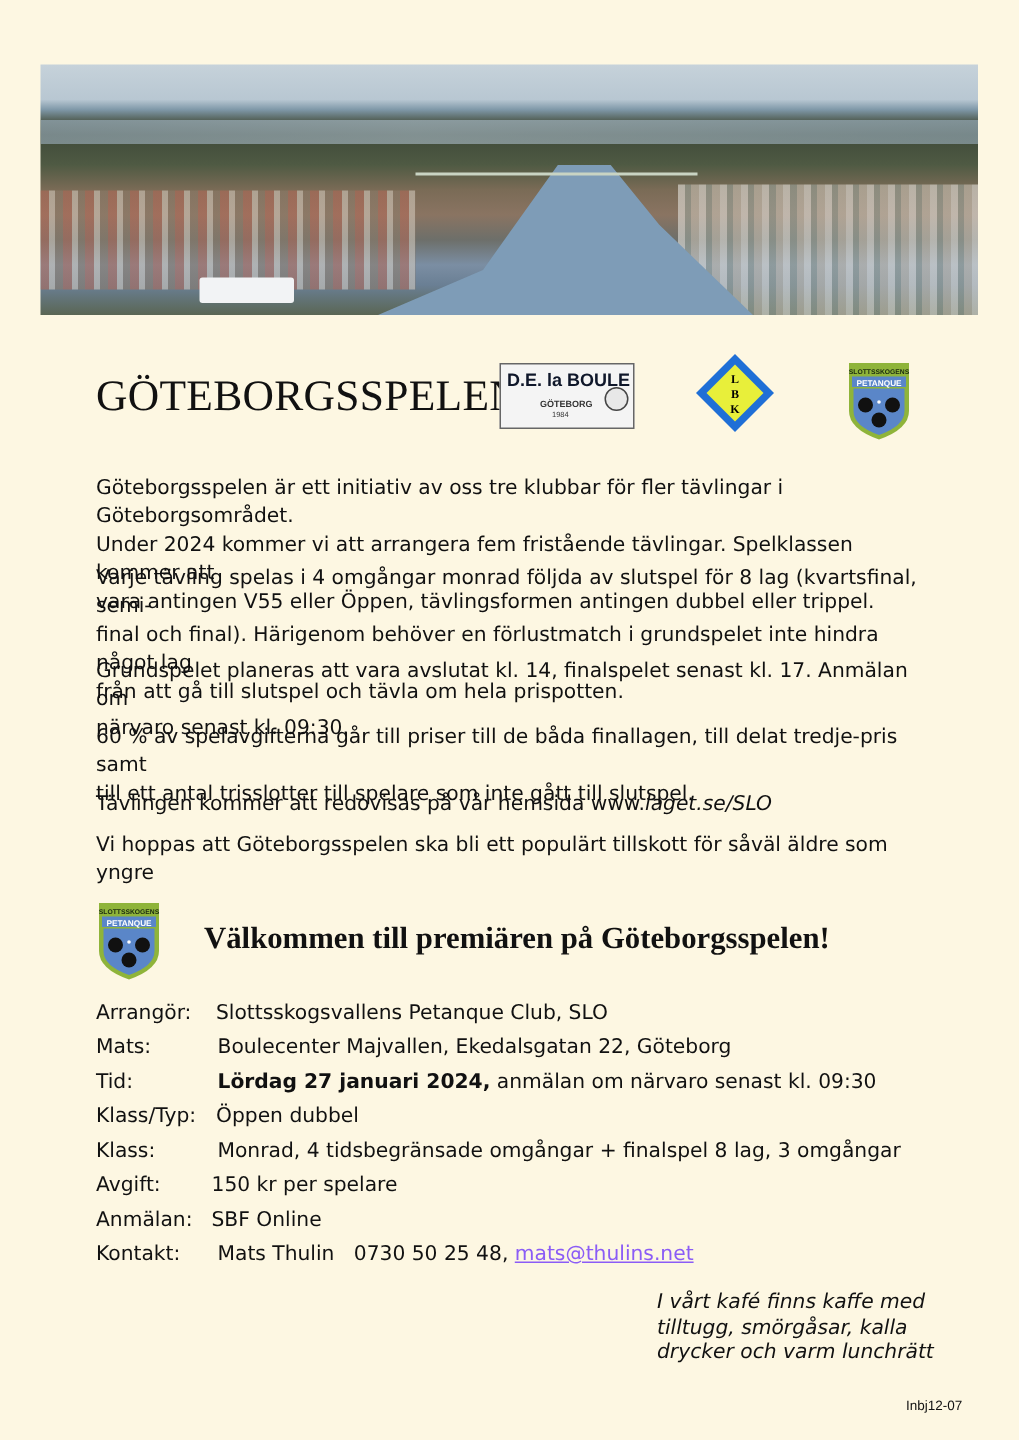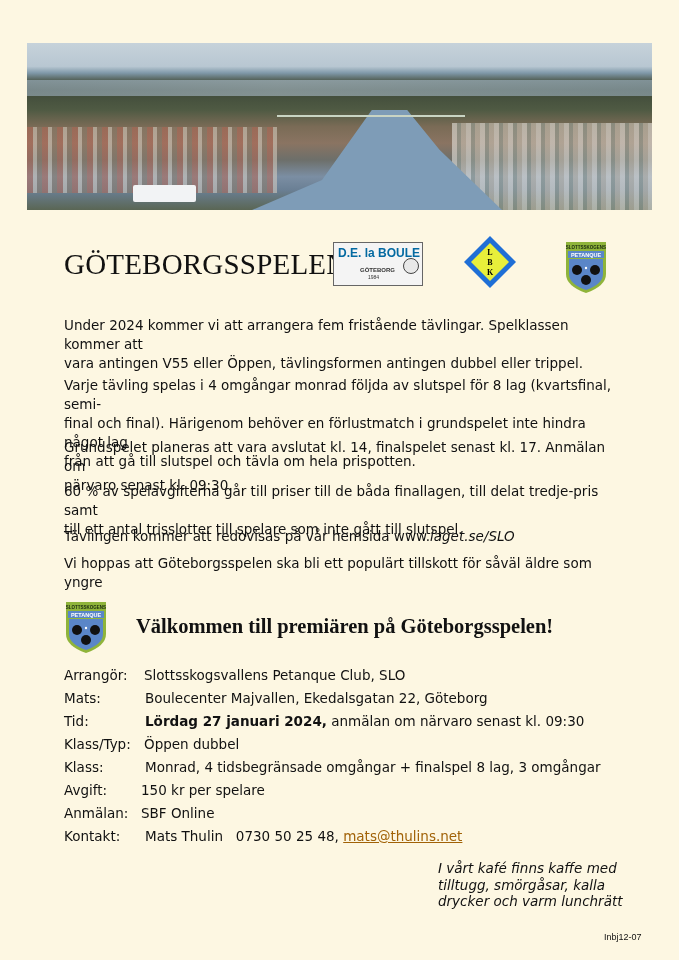--- a/index.html
+++ b/index.html
@@ -55,21 +55,21 @@
   .title {
     left: 64px; top: 248px;
     font-family: "Liberation Serif", "DejaVu Serif", serif;
     font-size: 29px; letter-spacing: 0.2px;
   }
   .logo-de {
     left: 333px; top: 242px; width: 88px; height: 42px;
     background: #f4f4f4; border: 1px solid #666;
     font-family: "Liberation Sans", sans-serif;
   }
-  .logo-de .big { position: absolute; left: 4px; top: 3px; font-size: 12px; font-weight: bold; color:#0369a1; }
+  .logo-de .big { position: absolute; left: 4px; top: 3px; font-size: 12px; font-weight: bold; color:#0f172a; }
   .logo-de .sub { position: absolute; left: 26px; top: 24px; font-size: 6px; font-weight: bold; color:#333; }
   .logo-de .yr { position: absolute; left: 34px; top: 31px; font-size: 5px; color:#333; }
   .logo-de .ball { position: absolute; right: 3px; top: 15px; width: 14px; height: 14px; border-radius: 50%; border: 1px solid #444; background:#e8e8e8; }
 
   .logo-lbk { left: 463px; top: 235px; width: 54px; height: 54px; }
   .logo-slo { left: 563px; top: 240px; width: 46px; height: 54px; }
   .logo-slo-small { left: 63px; top: 600px; width: 46px; height: 54px; }
 
   
   .para {
@@ -85,21 +85,21 @@
     font-weight: bold; font-size: 20.5px;
   }
 
   .info-row {
     left: 64px; width: 590px; height: 20px;
     font-size: 13.5px; line-height: 20px;
   }
   .info-row .lbl { position: absolute; left: 0; top: 0; }
   .info-row .val { position: absolute; top: 0; white-space: nowrap; }
   .info-row .val b { font-weight: bold; }
-  .email { color: #a16207; text-decoration: underline; }
+  .email { color: #8b5cf6; text-decoration: underline; }
 
   .cafe {
     left: 410px; top: 860px; width: 200px;
     font-style: italic; font-size: 13.5px; line-height: 16.5px;
     font-family: "DejaVu Sans", sans-serif;
     margin-left: 28px;
   }
   .ref {
     left: 604px; top: 932px;
     font-size: 9px; font-family: "Liberation Sans", sans-serif;
@@ -141,20 +141,21 @@
   <rect x="5" y="11" width="36" height="7" fill="#5a86c8"></rect>
   <text x="23" y="17" font-size="5.5" text-anchor="middle" font-family="Liberation Sans, sans-serif" font-weight="bold" fill="#fff">PETANQUE</text>
   <path d="M6,19 H40 V34 Q40,44 23,50 Q6,44 6,34 Z" fill="#5a86c8"></path>
   <circle cx="14" cy="30" r="5" fill="#111"></circle>
   <circle cx="32" cy="30" r="5" fill="#111"></circle>
   <circle cx="23" cy="40" r="5" fill="#111"></circle>
   <circle cx="23" cy="28" r="1.2" fill="#fff"></circle>
 </svg>
 
 <div class="abs para" style="top:316px">
+  <div>Göteborgsspelen är ett initiativ av oss tre klubbar för fler tävlingar i Göteborgsområdet.</div>
   <div>Under 2024 kommer vi att arrangera fem fristående tävlingar. Spelklassen kommer att</div>
   <div>vara antingen V55 eller Öppen, tävlingsformen antingen dubbel eller trippel.</div>
 </div>
 
 <div class="abs para" style="top:376px">
   <div>Varje tävling spelas i 4 omgångar monrad följda av slutspel för 8 lag (kvartsfinal, semi-</div>
   <div>final och final). Härigenom behöver en förlustmatch i grundspelet inte hindra något lag</div>
   <div>från att gå till slutspel och tävla om hela prispotten.</div>
 </div>
 

